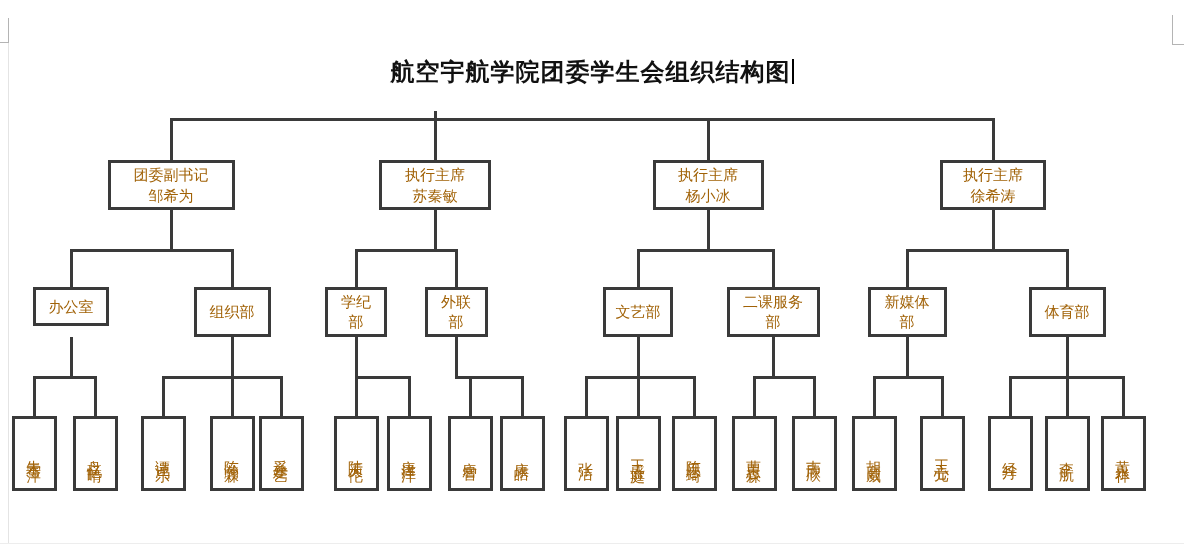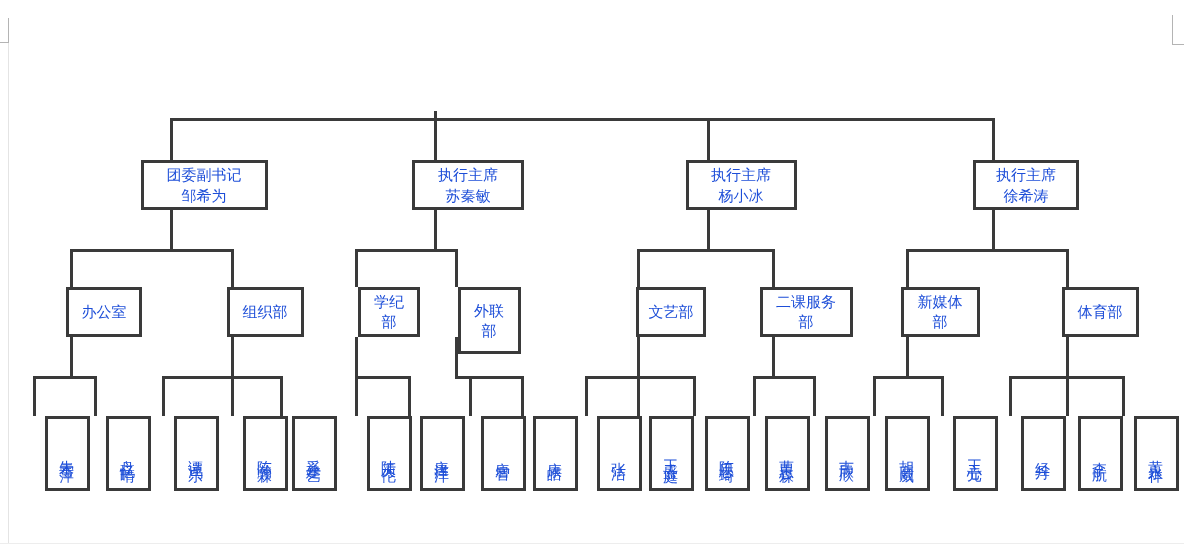--- a/index.html
+++ b/index.html
@@ -5,22 +5,22 @@
   html,body{margin:0;padding:0;background:#ffffff;}
   body{width:1184px;height:549px;overflow:hidden;font-family:"Liberation Sans",sans-serif;}
   .page{position:relative;width:1184px;height:549px;background:#ffffff;}
 
   .title{position:absolute;top:57px;left:0;width:100%;text-align:center;margin:0;
          font-family:"Liberation Serif",serif;font-weight:bold;font-size:24px;
          color:#111111;letter-spacing:1px;line-height:30px;}
   .cursor{display:inline-block;width:2px;height:25px;background:#000;vertical-align:-4px;margin-left:1px;}
 
   .box{position:absolute;background:#ffffff;border:3px solid #3a3a3a;box-sizing:border-box;
-       display:flex;align-items:center;justify-content:center;color:#1d4ed8;
-       font-size:15px;text-align:center;z-index:2;margin-left:33px;}
+       display:flex;align-items:center;justify-content:center;color:#a16207;
+       font-size:15px;text-align:center;z-index:2;}
   .leader{flex-direction:column;line-height:21px;}
   .dept{line-height:20px;padding:0 8px;word-break:break-all;}
   .member span{writing-mode:vertical-rl;text-orientation:upright;letter-spacing:4px;line-height:1;}
 
   .hline,.vline{position:absolute;background:#3a3a3a;z-index:1;}
 
   .mark{position:absolute;z-index:0;}
   .m-left-faint{left:8px;top:18px;width:1px;height:525px;background:#e4e4e4;}
   .m-tl-v{left:8px;top:18px;width:1px;height:25px;background:#b4b4b4;}
   .m-tl-h{left:0;top:42px;width:9px;height:1px;background:#b4b4b4;}
@@ -33,33 +33,34 @@
 
 <div class="page">
 
   <div class="mark m-left-faint"></div>
   <div class="mark m-tl-v"></div>
   <div class="mark m-tl-h"></div>
   <div class="mark m-tr-v"></div>
   <div class="mark m-tr-h"></div>
   <div class="mark m-bottom"></div>
 
+  <h1 class="title"><span>航空宇航学院团委学生会组织结构图</span><span class="cursor"></span></h1>
 
   <div id="chart">
       <div class="hline" style="left: 169.5px; top: 118px; width: 825px; height: 3px;"></div>
       <div class="vline" style="left: 433.5px; top: 111px; width: 3px; height: 7px;"></div>
       <div class="vline" style="left: 169.5px; top: 118px; width: 3px; height: 42px;"></div>
       <div class="box leader" style="left: 107.5px; top: 160px; width: 127px; height: 50px;">
         <span>团委副书记</span>
         <span>邹希为</span>
       </div>
       <div class="vline" style="left: 169.5px; top: 210px; width: 3px; height: 42px;"></div>
       <div class="hline" style="left: 69.5px; top: 249px; width: 164px; height: 3px;"></div>
       <div class="vline" style="left: 69.5px; top: 249px; width: 3px; height: 38px;"></div>
-      <div class="box dept" style="left: 33px; top: 287px; width: 76px; height: 50px;">
+      <div class="box dept" style="left: 33px; top: 287px; width: 76px; height: 39px;">
         <span>办公室</span>
       </div>
       <div class="vline" style="left: 69.5px; top: 337px; width: 3px; height: 42px;"></div>
       <div class="hline" style="left: 32.5px; top: 376px; width: 64px; height: 3px;"></div>
       <div class="vline" style="left: 32.5px; top: 376px; width: 3px; height: 40px;"></div>
       <div class="box member" style="left: 11.5px; top: 416px; width: 45px; height: 75px;">
         <span>朱雪萍</span>
       </div>
       <div class="vline" style="left: 93.5px; top: 376px; width: 3px; height: 40px;"></div>
       <div class="box member" style="left: 72.5px; top: 416px; width: 45px; height: 75px;">
@@ -98,21 +99,21 @@
       <div class="hline" style="left: 354.5px; top: 376px; width: 56px; height: 3px;"></div>
       <div class="vline" style="left: 354.5px; top: 376px; width: 3px; height: 40px;"></div>
       <div class="box member" style="left: 333.5px; top: 416px; width: 45px; height: 75px;">
         <span>陆天伦</span>
       </div>
       <div class="vline" style="left: 407.5px; top: 376px; width: 3px; height: 40px;"></div>
       <div class="box member" style="left: 386.5px; top: 416px; width: 45px; height: 75px;">
         <span>唐洋洋</span>
       </div>
       <div class="vline" style="left: 454.5px; top: 249px; width: 3px; height: 38px;"></div>
-      <div class="box dept" style="left: 424.5px; top: 287px; width: 63px; height: 67px;">
+      <div class="box dept" style="left: 424.5px; top: 287px; width: 63px; height: 50px;">
         <span>外联部</span>
       </div>
       <div class="vline" style="left: 454.5px; top: 337px; width: 3px; height: 42px;"></div>
       <div class="hline" style="left: 454.5px; top: 376px; width: 69px; height: 3px;"></div>
       <div class="vline" style="left: 468.5px; top: 376px; width: 3px; height: 40px;"></div>
       <div class="box member" style="left: 447.5px; top: 416px; width: 45px; height: 75px;">
         <span>唐智</span>
       </div>
       <div class="vline" style="left: 520.5px; top: 376px; width: 3px; height: 40px;"></div>
       <div class="box member" style="left: 499.5px; top: 416px; width: 45px; height: 75px;">

